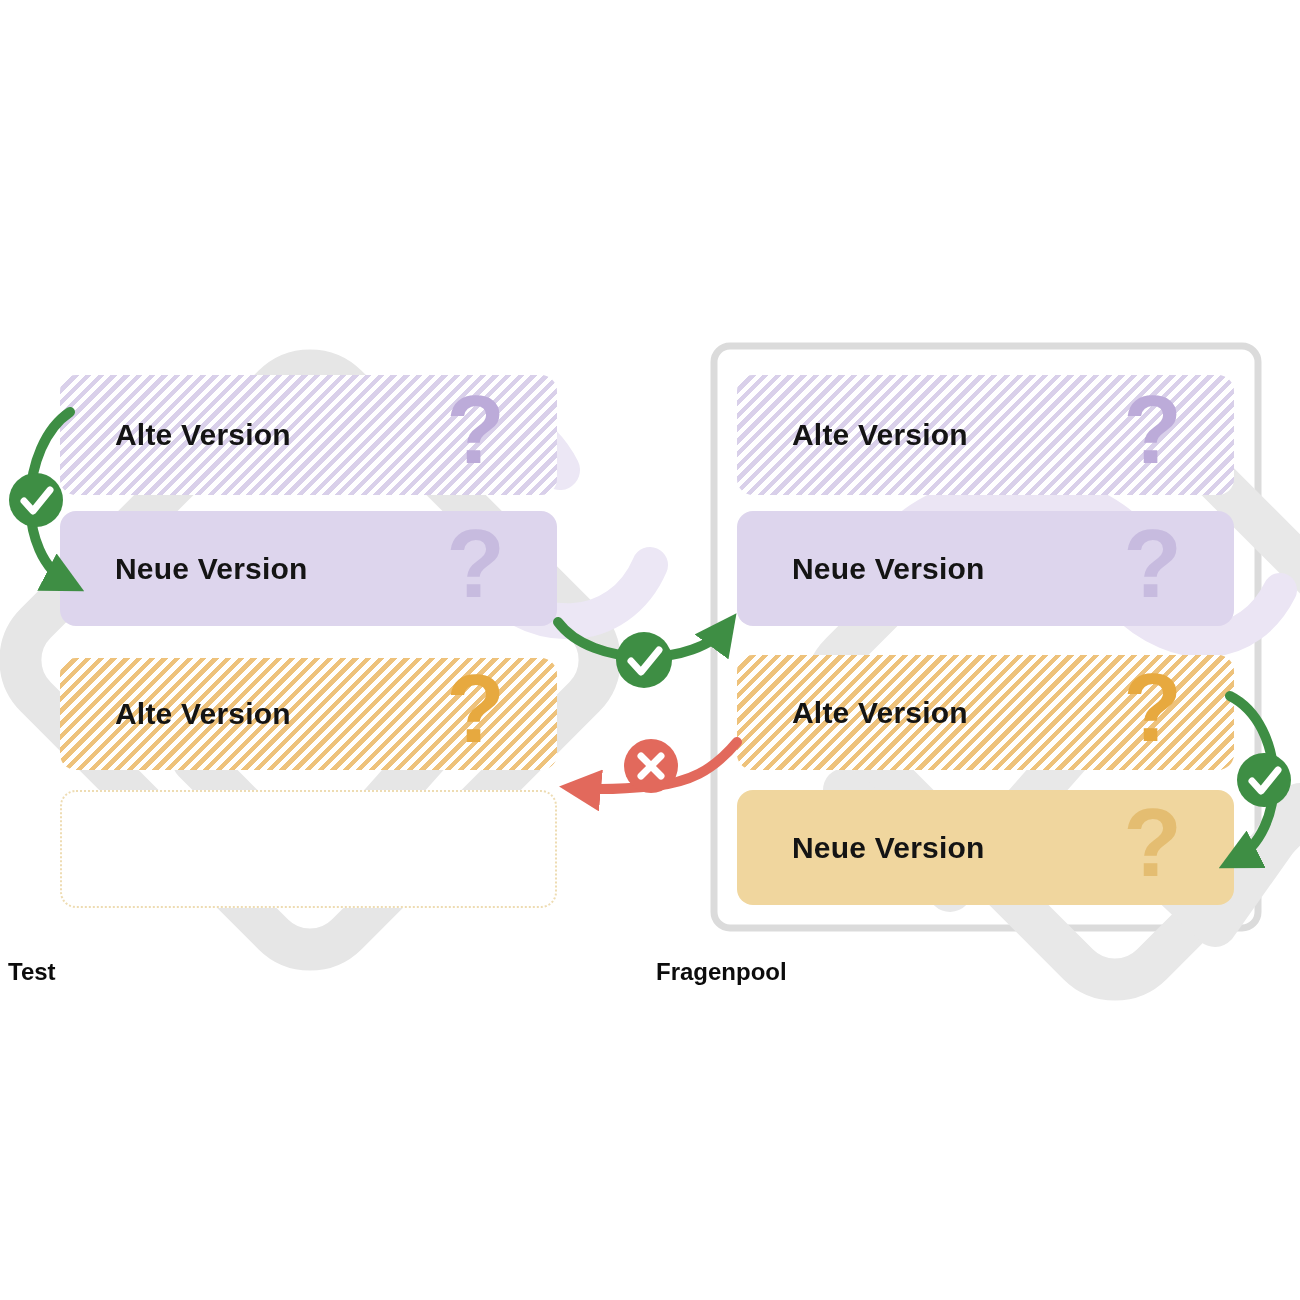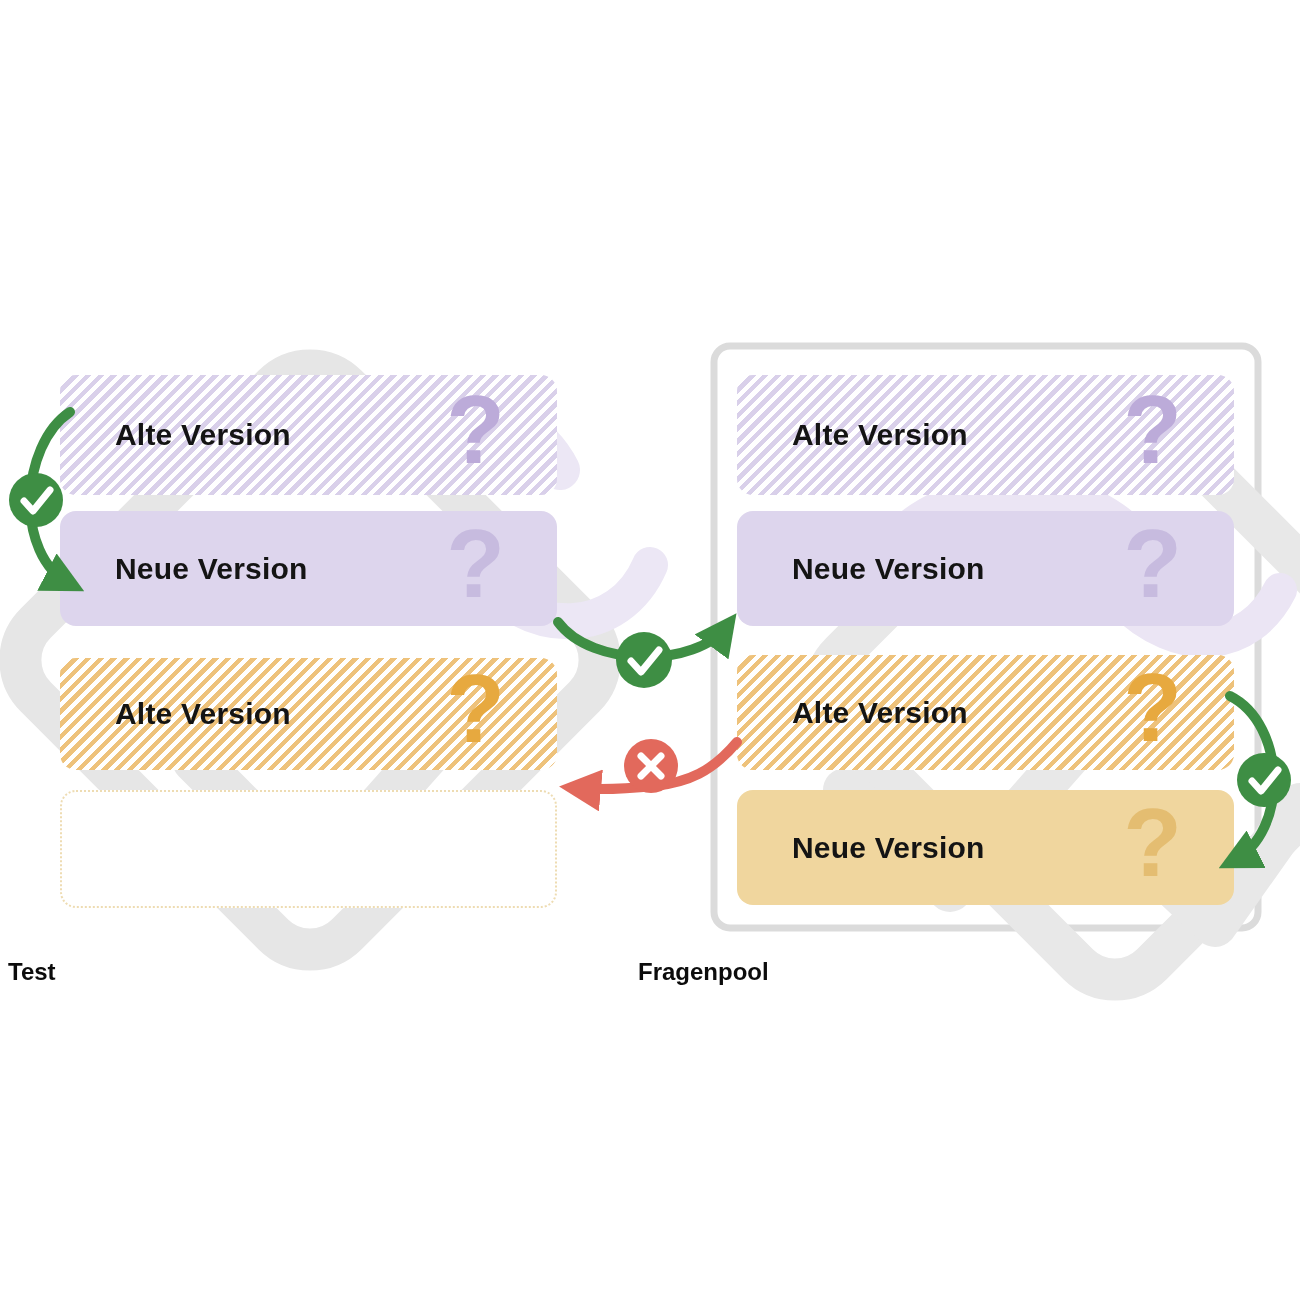--- a/index.html
+++ b/index.html
@@ -115,21 +115,21 @@
   <div class="box orange-hatched" style="left:737px; top:655px; width:497px; height:115px;">
     <span class="lbl">Alte Version</span>
     <span class="q">?</span>
   </div>
   <div class="box orange-solid" style="left:737px; top:790px; width:497px; height:115px;">
     <span class="lbl">Neue Version</span>
     <span class="q">?</span>
   </div>
 
   <div class="col-label" style="left:8px; top:958px;">Test</div>
-  <div class="col-label" style="left:638px; top:958px;text-align:center;">Fragenpool</div>
+  <div class="col-label" style="left:656px; top:958px;text-align:center;">Fragenpool</div>
 
   <svg class="arrow-svg" style="left:0; top:0;" width="1300" height="1300" viewBox="0 0 1300 1300">
     <defs>
       <marker id="ah-g1" markerWidth="4.2" markerHeight="4.2" refX="2.6" refY="2.1" orient="auto">
         <path d="M0,0 L4.2,2.1 L0,4.2 z" fill="#3e8e44"></path>
       </marker>
     </defs>
     <path d="M 70,412 C 20,445 14,555 70,584" fill="none" stroke="#3e8e44" stroke-width="10" stroke-linecap="round" marker-end="url(#ah-g1)"></path>
     <g>
       <circle cx="36" cy="500" r="27" fill="#3e8e44"></circle>

